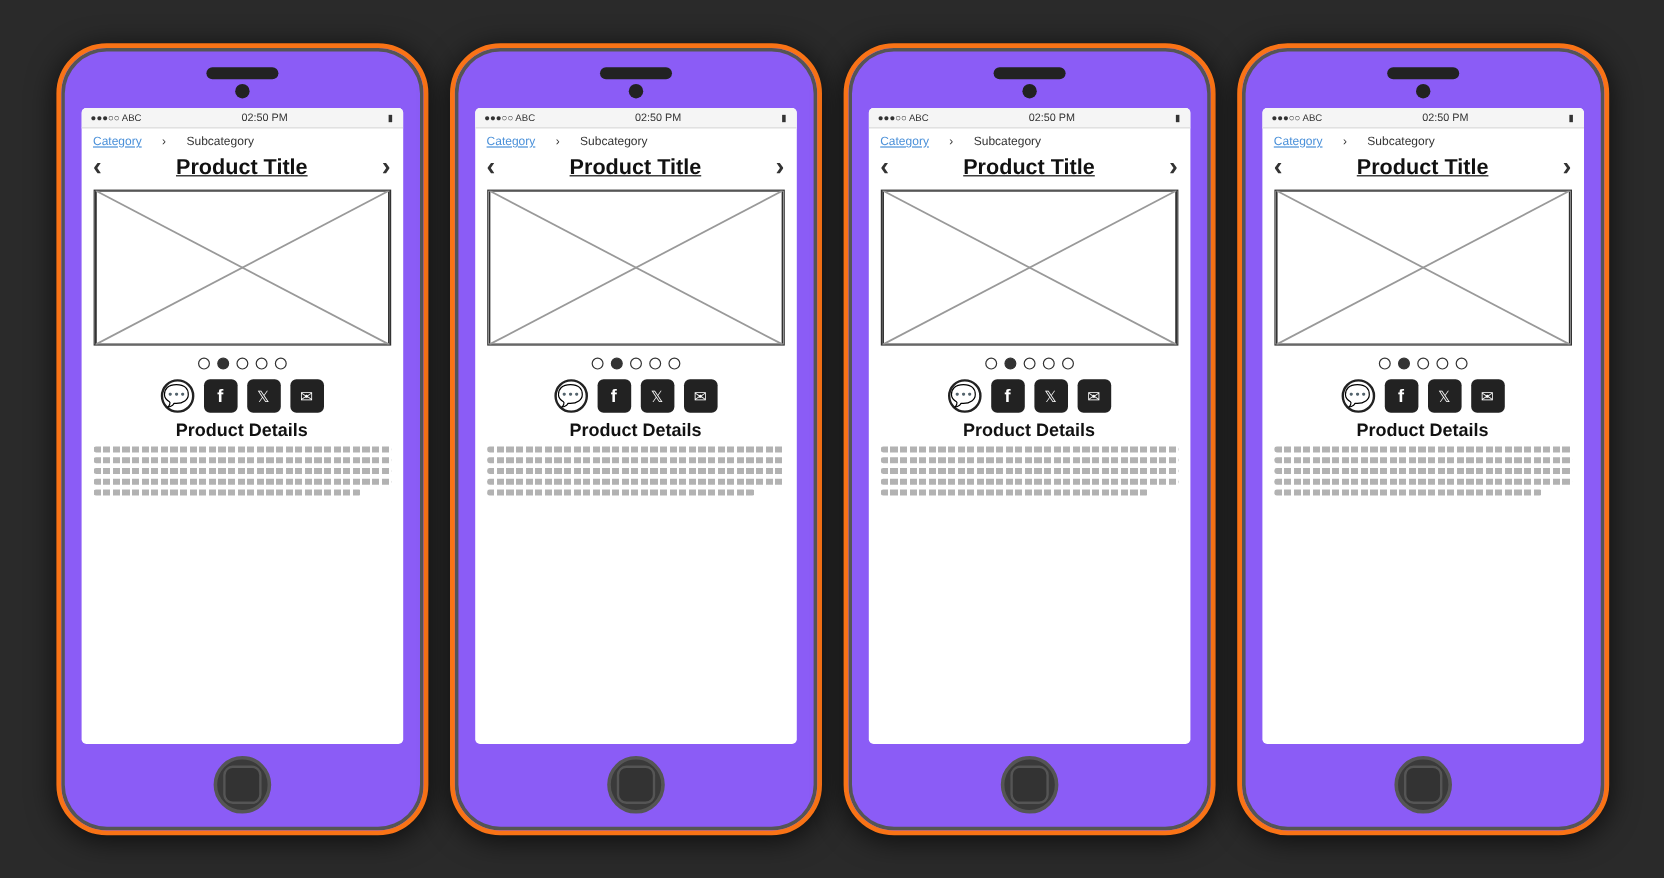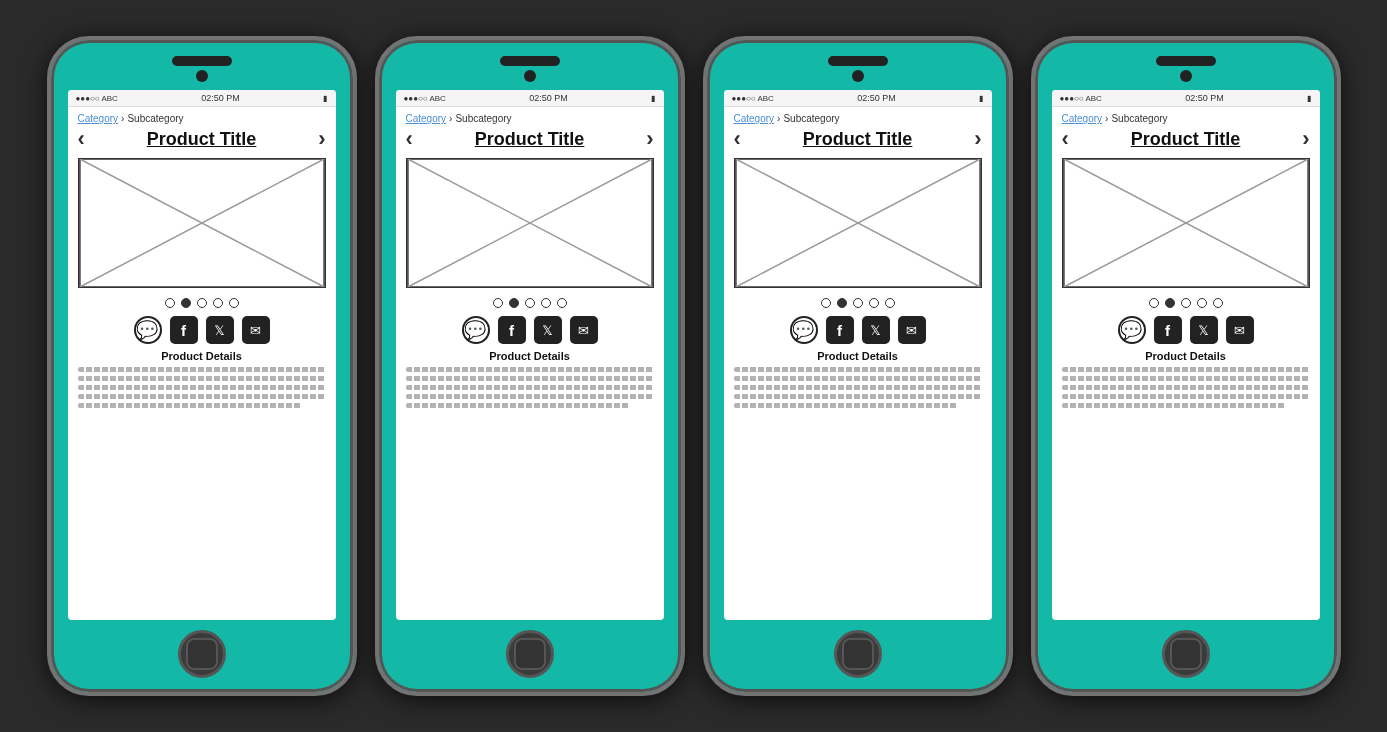--- a/index.html
+++ b/index.html
@@ -13,23 +13,23 @@
     }
     .phones-container {
       display: flex;
       gap: 18px;
       align-items: center;
       padding: 20px;
     }
     .phone {
       width: 310px;
       height: 660px;
-      background: #14b8a6;
+      background: #8b5cf6;
       border-radius: 42px;
-      border: 4px solid #737373;
+      border: 4px solid #f97316;
       position: relative;
       display: flex;
       flex-direction: column;
       align-items: center;
       box-shadow: inset 0 0 0 3px #555, 0 4px 24px rgba(0,0,0,0.7);
     }
     
     .phone-speaker {
       width: 60px;
       height: 10px;
@@ -70,21 +70,21 @@
     .status-left { font-size: 8px; }
     .status-center { font-size: 9px; }
     .status-right { font-size: 8px; }
     
     .breadcrumb {
       padding: 6px 10px 2px;
       font-size: 10px;
       color: #333;
       display: flex;
       align-items: center;
-      gap: 3px;
+      gap: 17px;
     }
     .breadcrumb a {
       color: #4a90d9;
       text-decoration: underline;
       font-size: 10px;
     }
     .breadcrumb span {
       font-size: 10px;
       color: #333;
     }
@@ -158,21 +158,21 @@
     }
     .social-icon.whatsapp {
       border-radius: 50%;
       background: transparent;
       border: 2px solid #222;
       color: #222;
       font-size: 16px;
     }
     
     .product-details-label {
-      font-size: 11px;
+      font-size: 15px;
       font-weight: bold;
       color: #111;
       text-align: center;
       padding: 4px 0 3px;
     }
     
     .squiggle-lines {
       padding: 2px 10px 6px;
     }
     .squiggle-line {

